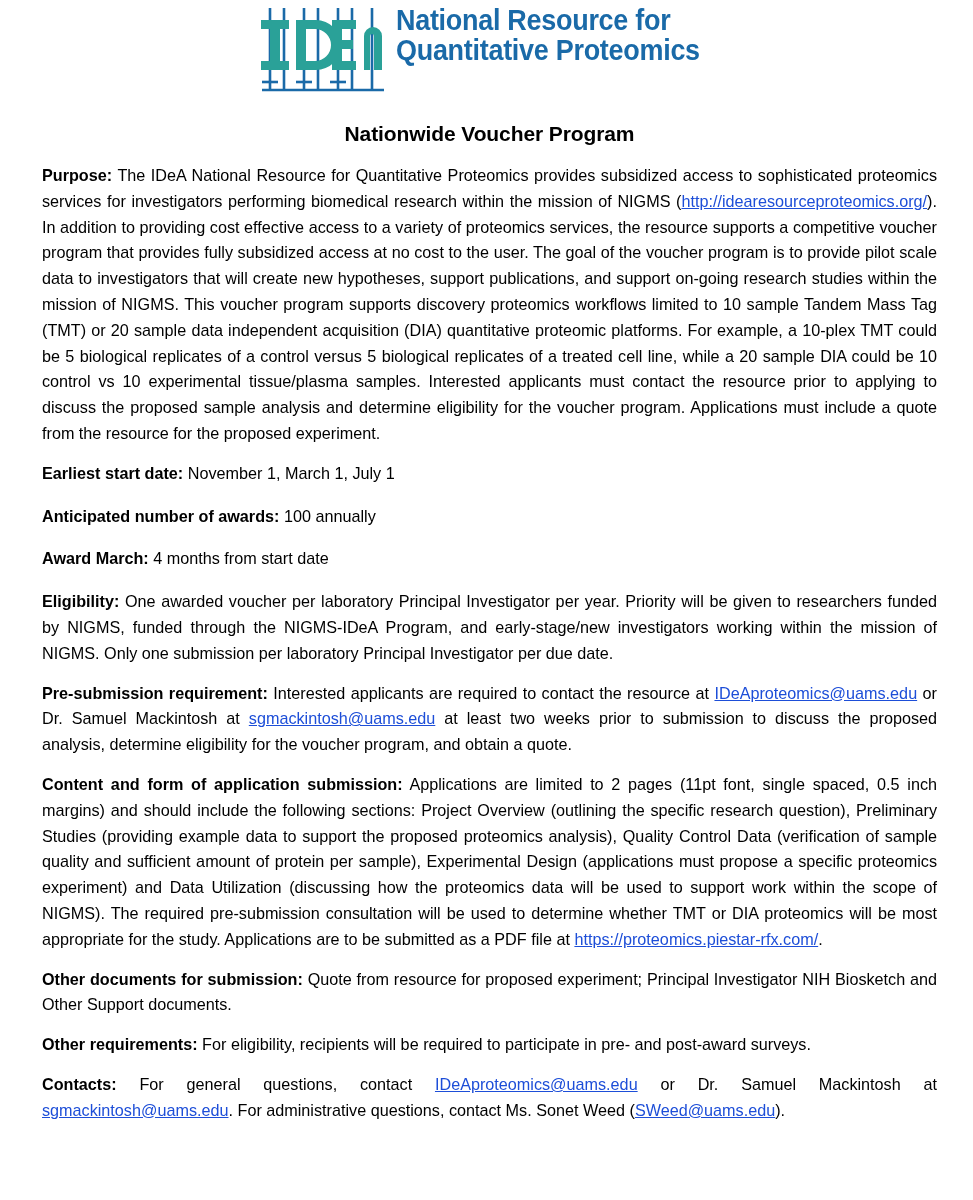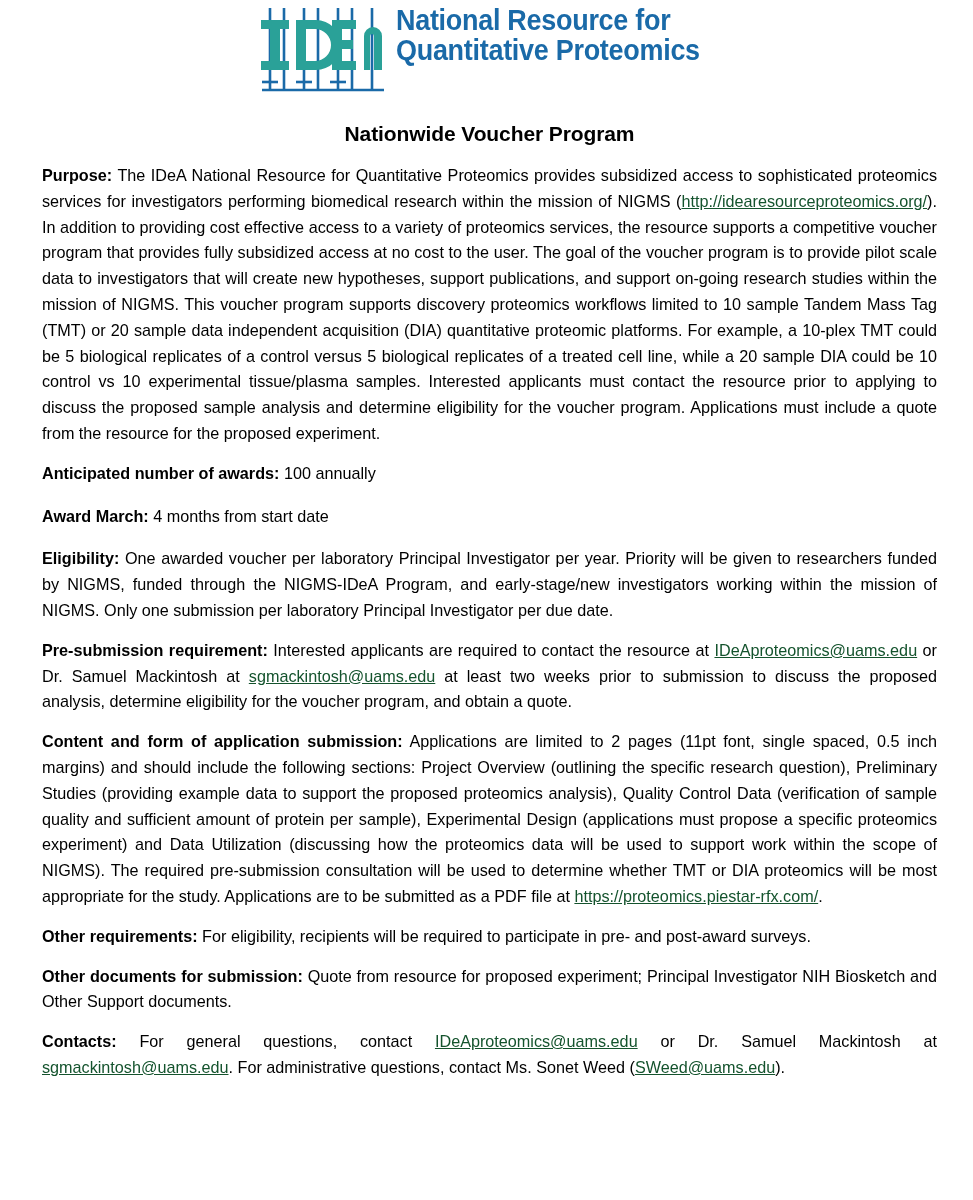--- a/index.html
+++ b/index.html
@@ -81,21 +81,21 @@
   p.field {
     margin: 0 0 17px 0;
     font-size: 16.2px;
     line-height: 25.8px;
     text-align: left;
   }
 
   .lbl { font-weight: bold; }
   .ital { }
   a.link, .link {
-    color: #14532d;
+    color: #1d4ed8;
     text-decoration: underline;
   }
 </style>
 </head>
 <body>
 
 <div class="page">
 
   <div class="logo-band">
     <div class="logo-inner">
@@ -143,20 +143,23 @@
 
   <h1 class="doc-title">Nationwide Voucher Program</h1>
 
   <div class="body-block">
 
     <p class="para">
       <span class="lbl">Purpose:</span><span> The IDeA National Resource for Quantitative Proteomics provides subsidized access to sophisticated proteomics services for investigators performing biomedical research within the mission of NIGMS (</span><a class="link" href="#">http://idearesourceproteomics.org/</a><span>). In addition to providing cost effective access to a variety of proteomics services, the resource supports a competitive voucher program that provides fully subsidized access at no cost to the user. The goal of the voucher program is to provide pilot scale data to investigators that will create new hypotheses, support publications, and support on-going research studies within the mission of NIGMS. This voucher program supports discovery proteomics workflows limited to 10 sample Tandem Mass Tag (TMT) or 20 sample data independent acquisition (DIA) quantitative proteomic platforms. For example, a 10-plex TMT could be 5 biological replicates of a control versus 5 biological replicates of a treated cell line, while a 20 sample DIA could be 10 control vs 10 experimental tissue/plasma samples. Interested applicants must contact the resource prior to applying to discuss the proposed sample analysis and determine eligibility for the voucher program. Applications must include a quote from the resource for the proposed experiment.</span>
     </p>
 
 
+    <p class="field">
+      <span class="lbl">Earliest start date:</span><span> November 1, March 1, July 1</span>
+    </p>
 
     <p class="field">
       <span class="lbl">Anticipated number of awards:</span><span> 100 annually</span>
     </p>
 
 
     <p class="field">
       <span class="lbl">Award March:</span><span> 4 months from start date</span>
     </p>
 
@@ -166,25 +169,25 @@
 
     <p class="para">
       <span class="lbl">Pre-submission requirement:</span><span> Interested applicants are required to contact the resource at </span><a class="link" href="#">IDeAproteomics@uams.edu</a><span> or Dr. Samuel Mackintosh at </span><a class="link" href="#">sgmackintosh@uams.edu</a><span> at least two weeks prior to submission to discuss the proposed analysis, determine eligibility for the voucher program, and obtain a quote.</span>
     </p>
 
     <p class="para">
       <span class="lbl">Content and form of application submission:</span><span> Applications are limited to 2 pages (11pt font, single spaced, 0.5 inch margins) and should include the following sections: </span><span class="ital">Project Overview</span><span> (outlining the specific research question), </span><span class="ital">Preliminary Studies</span><span> (providing example data to support the proposed proteomics analysis), </span><span class="ital">Quality Control Data</span><span> (verification of sample quality and sufficient amount of protein per sample), </span><span class="ital">Experimental Design</span><span> (applications must propose a specific proteomics experiment) and </span><span class="ital">Data Utilization</span><span> (discussing how the proteomics data will be used to support work within the scope of NIGMS). The required pre-submission consultation will be used to determine whether TMT or DIA proteomics will be most appropriate for the study. Applications are to be submitted as a PDF file at </span><a class="link" href="#">https://proteomics.piestar-rfx.com/</a><span>.</span>
     </p>
 
     <p class="para">
-      <span class="lbl">Other requirements:</span><span> For eligibility, recipients will be required to participate in pre- and post-award surveys.</span>
+      <span class="lbl">Other documents for submission:</span><span> Quote from resource for proposed experiment; Principal Investigator NIH Biosketch and Other Support documents.</span>
     </p>
 
     <p class="para">
-      <span class="lbl">Other documents for submission:</span><span> Quote from resource for proposed experiment; Principal Investigator NIH Biosketch and Other Support documents.</span>
+      <span class="lbl">Other requirements:</span><span> For eligibility, recipients will be required to participate in pre- and post-award surveys.</span>
     </p>
 
     <p class="para">
       <span class="lbl">Contacts:</span><span> For general questions, contact </span><a class="link" href="#">IDeAproteomics@uams.edu</a><span> or Dr. Samuel Mackintosh at </span><a class="link" href="#">sgmackintosh@uams.edu</a><span>. For administrative questions, contact Ms. Sonet Weed (</span><a class="link" href="#">SWeed@uams.edu</a><span>).</span>
     </p>
 
   </div>
 </div>
 
 </body></html>

